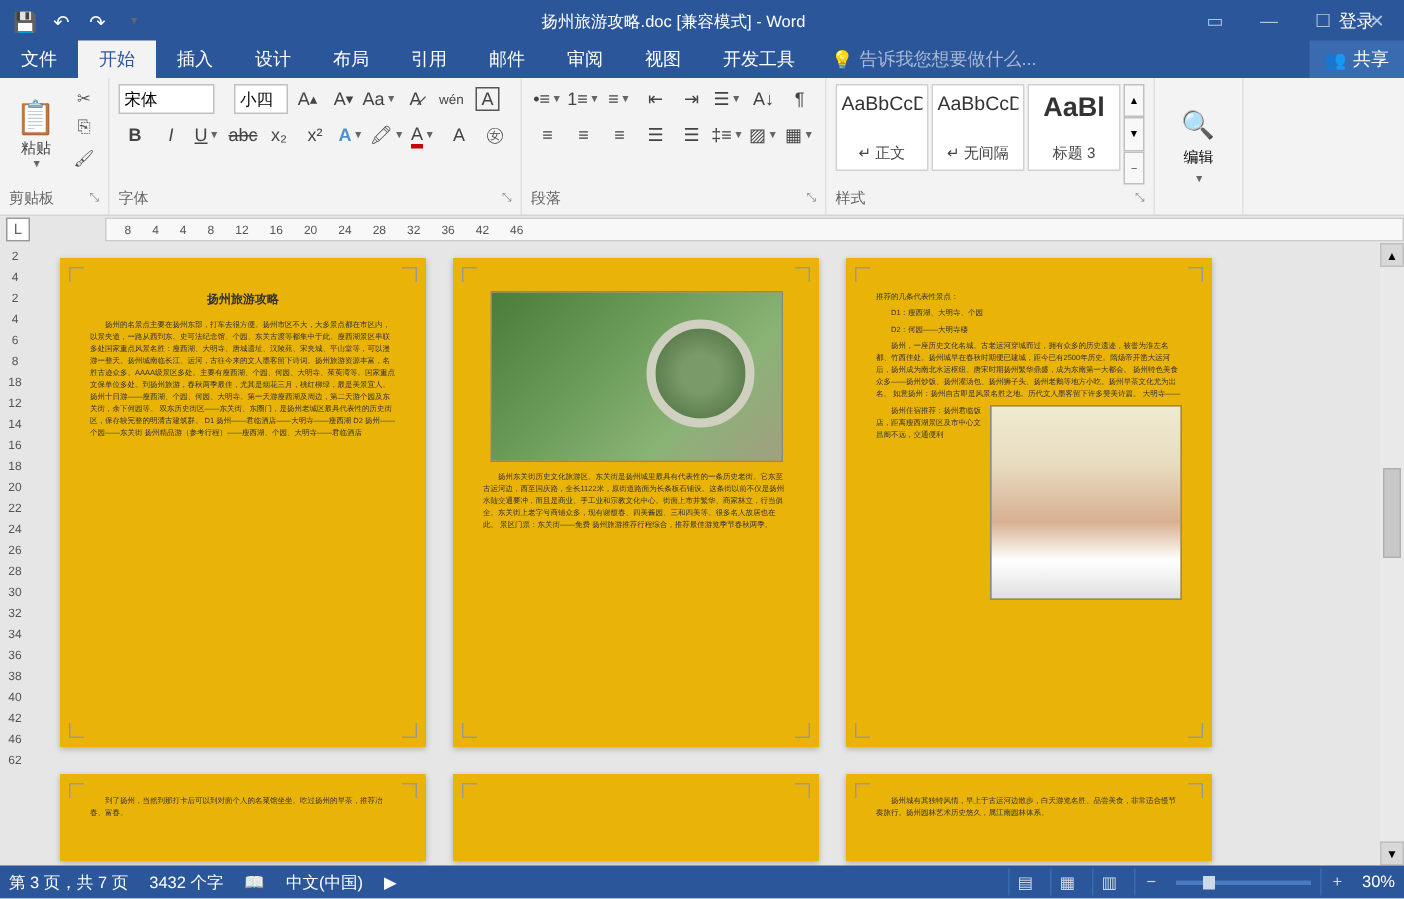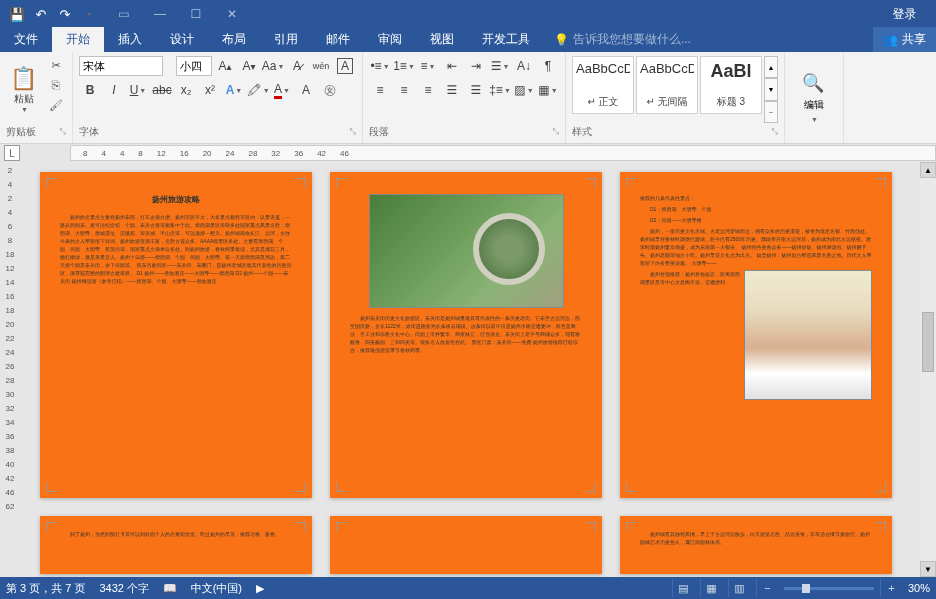--- a/index.html
+++ b/index.html
@@ -29,21 +29,21 @@
 .group-label { font-size: 10px; color: #666; text-align: center; padding-top: 2px; display: flex; justify-content: space-between; align-items: center; gap: 4px; }
 .group-label .launcher { font-size: 8px; color: #888; }
 
 .paste-big { display: flex; flex-direction: column; align-items: center; justify-content: center; width: 36px; }
 .paste-icon { font-size: 22px; color: #d4a84b; }
 .paste-label { font-size: 10px; color: #444; }
 .side-btns { display: flex; flex-direction: column; gap: 2px; }
 .rb-btn { width: 20px; height: 18px; display: flex; align-items: center; justify-content: center; font-size: 11px; color: #555; }
 .font-row { display: flex; gap: 2px; align-items: center; }
 .font-select { height: 20px; border: 1px solid #c0c0c0; background: white; font-size: 11px; padding: 0 3px; }
-.font-name { width: 84px; }
+.font-name { width: 64px; }
 .font-size { width: 36px; margin-left: 11px; }
 .fbtn { width: 22px; height: 20px; display: flex; align-items: center; justify-content: center; font-size: 12px; color: #444; border: 1px solid transparent; }
 .font-col { display: flex; flex-direction: column; gap: 4px; }
 .drop-arrow { font-size: 7px; margin-left: 1px; color: #666; }
 .char-border { border: 1.5px solid #555; padding: 0 3px; font-size: 12px; line-height: 14px; }
 
 .styles-gallery { display: flex; gap: 2px; }
 .style-item { width: 62px; height: 58px; border: 1px solid #d0d0d0; background: white; display: flex; flex-direction: column; justify-content: space-between; padding: 4px 3px; }
 .style-preview { font-size: 13px; color: #333; text-align: center; overflow: hidden; white-space: nowrap; }
 .style-name { font-size: 10px; color: #444; text-align: center; }
@@ -54,21 +54,21 @@
 
 .ruler-bar { height: 18px; background: #e6e6e6; display: flex; align-items: center; font-size: 9px; color: #666; }
 .ruler-tab { width: 16px; height: 16px; border: 1px solid #999; margin-left: 4px; background: white; display: flex; align-items: center; justify-content: center; font-size: 10px; }
 .ruler-h { flex: 1; margin-left: 50px; position: relative; height: 16px; background: #f8f8f8; border: 1px solid #ccc; display: flex; align-items: center; gap: 14px; padding-left: 12px; }
 .ruler-h .tick { font-size: 8px; color: #555; }
 
 
 .doc-area { flex: 1; display: flex; background: #e6e6e6; overflow: hidden; }
 .ruler-v { width: 20px; background: #e6e6e6; display: flex; flex-direction: column; align-items: center; padding-top: 4px; gap: 5px; font-size: 8px; color: #555; }
 .pages { flex: 1; overflow: auto; padding: 10px 20px; display: flex; flex-wrap: wrap; gap: 18px; }
-.page { width: 272px; height: 326px; background: #f97316; box-shadow: 0 1px 4px rgba(0,0,0,0.25); padding: 22px 20px; position: relative; font-size: 5px; color: #333; line-height: 1.6; }
+.page { width: 244px; height: 326px; background: #eab308; box-shadow: 0 1px 4px rgba(0,0,0,0.25); padding: 22px 20px; position: relative; font-size: 5px; color: #333; line-height: 1.6; }
 .page h3 { text-align: center; font-size: 8px; font-weight: bold; margin-bottom: 6px; }
 .page p { text-indent: 2em; margin-bottom: 3px; }
 .page.short { height: 58px; padding: 14px 20px; }
 .page-img { background: linear-gradient(135deg, #4a7c3a 0%, #6b9c5a 40%, #8ab376 70%, #a0a080 100%); border: 1px solid #888; }
 .page-img.garden { width: 195px; height: 114px; margin: 0 auto 6px; position: relative; }
 .page-img.garden::after { content: ''; position: absolute; right: 18px; top: 18px; width: 60px; height: 60px; border-radius: 50%; border: 6px solid #d0d0c0; background: radial-gradient(circle, #7a9a6a 30%, #4a6c3a 100%); }
 .page-img.hotel { width: 128px; height: 130px; float: right; margin: 0 0 4px 4px; background: linear-gradient(180deg, #f0ead0 0%, #e8dcc0 30%, #d8b090 60%, #fff 80%, #e0e0e0 100%); }
 .crop { position: absolute; width: 10px; height: 10px; border: 1px solid #999; }
 .crop.tl { top: 6px; left: 6px; border-right: none; border-bottom: none; }
 .crop.tr { top: 6px; right: 6px; border-left: none; border-bottom: none; }
@@ -90,20 +90,23 @@
 <body>
 
 <div class="titlebar">
   <div class="qat">
     <div class="qat-btn">💾</div>
     <div class="qat-btn">↶</div>
     <div class="qat-btn">↷</div>
     <div class="qat-btn">
         <span class="drop-arrow">▼</span>
       </div>
+  </div>
+  <div class="title-text">
+    <span>扬州旅游攻略.doc</span> <span>[兼容模式]</span> - <span>Word</span>
   </div>
   <div class="win-controls">
     <div class="win-btn">▭</div>
     <div class="win-btn">—</div>
     <div class="win-btn">☐</div>
     <div class="win-btn">✕</div>
   </div>
 </div>
 
 <div class="ribbon-tabs">

